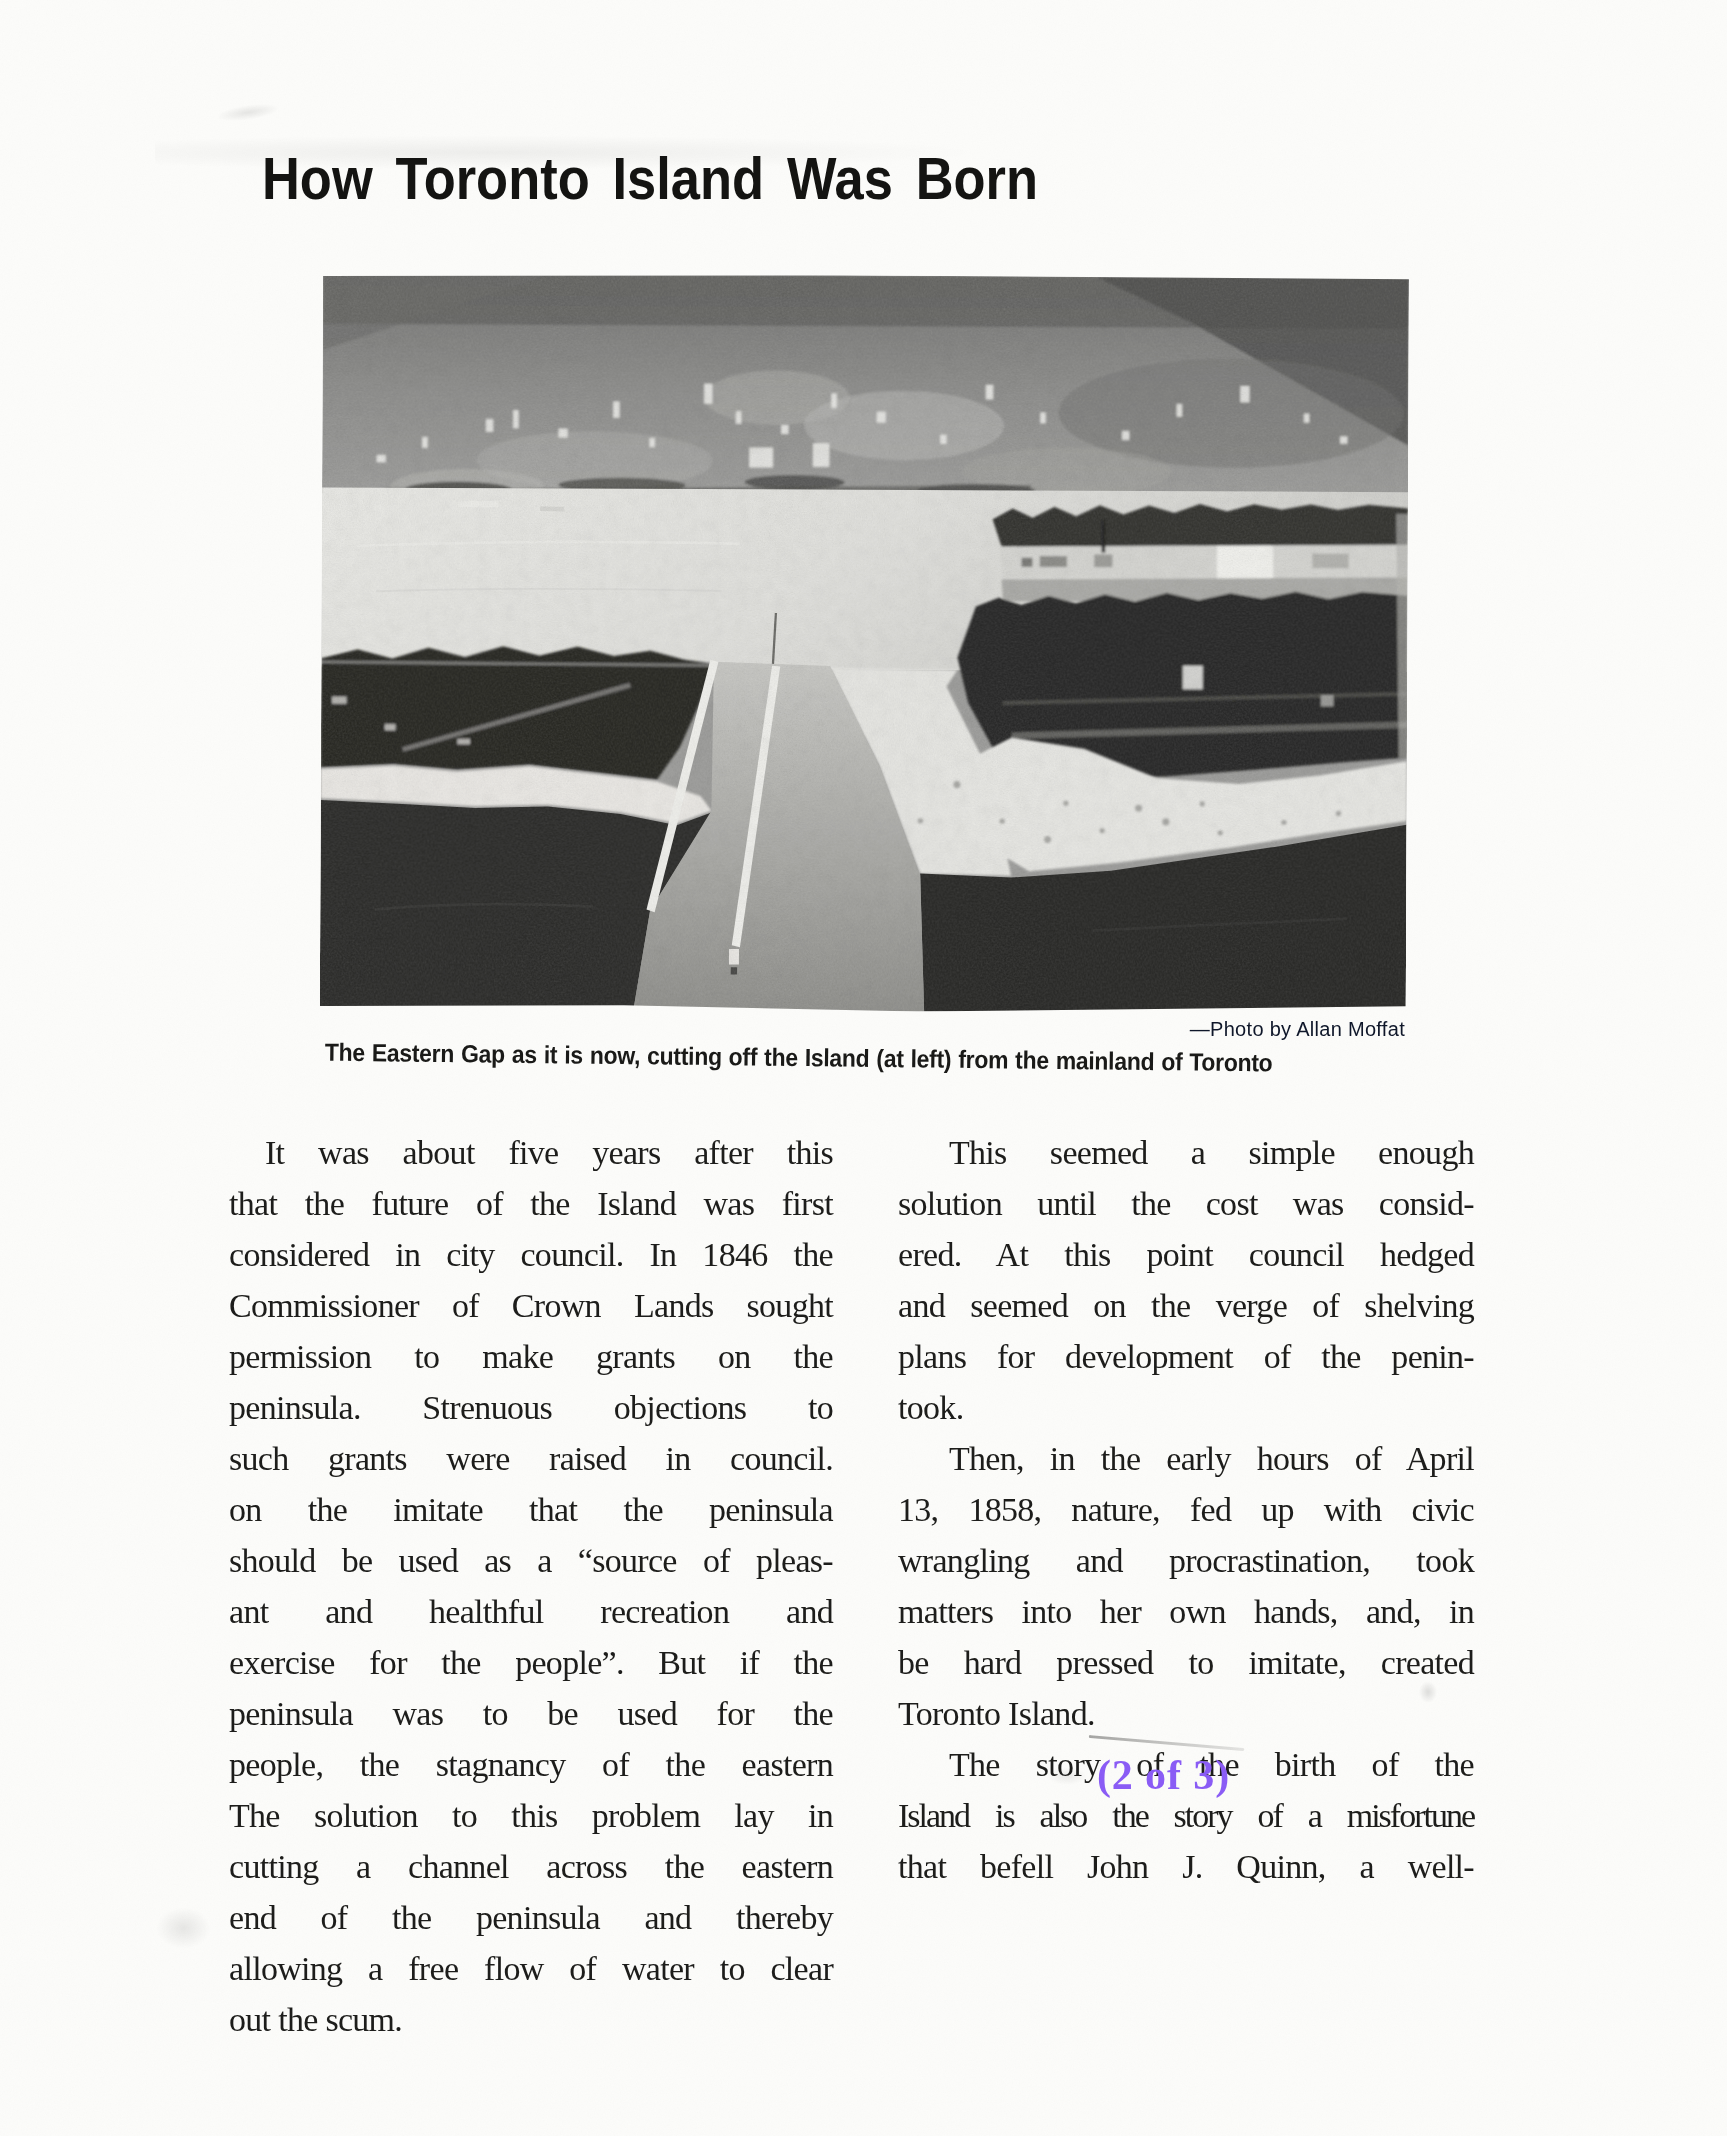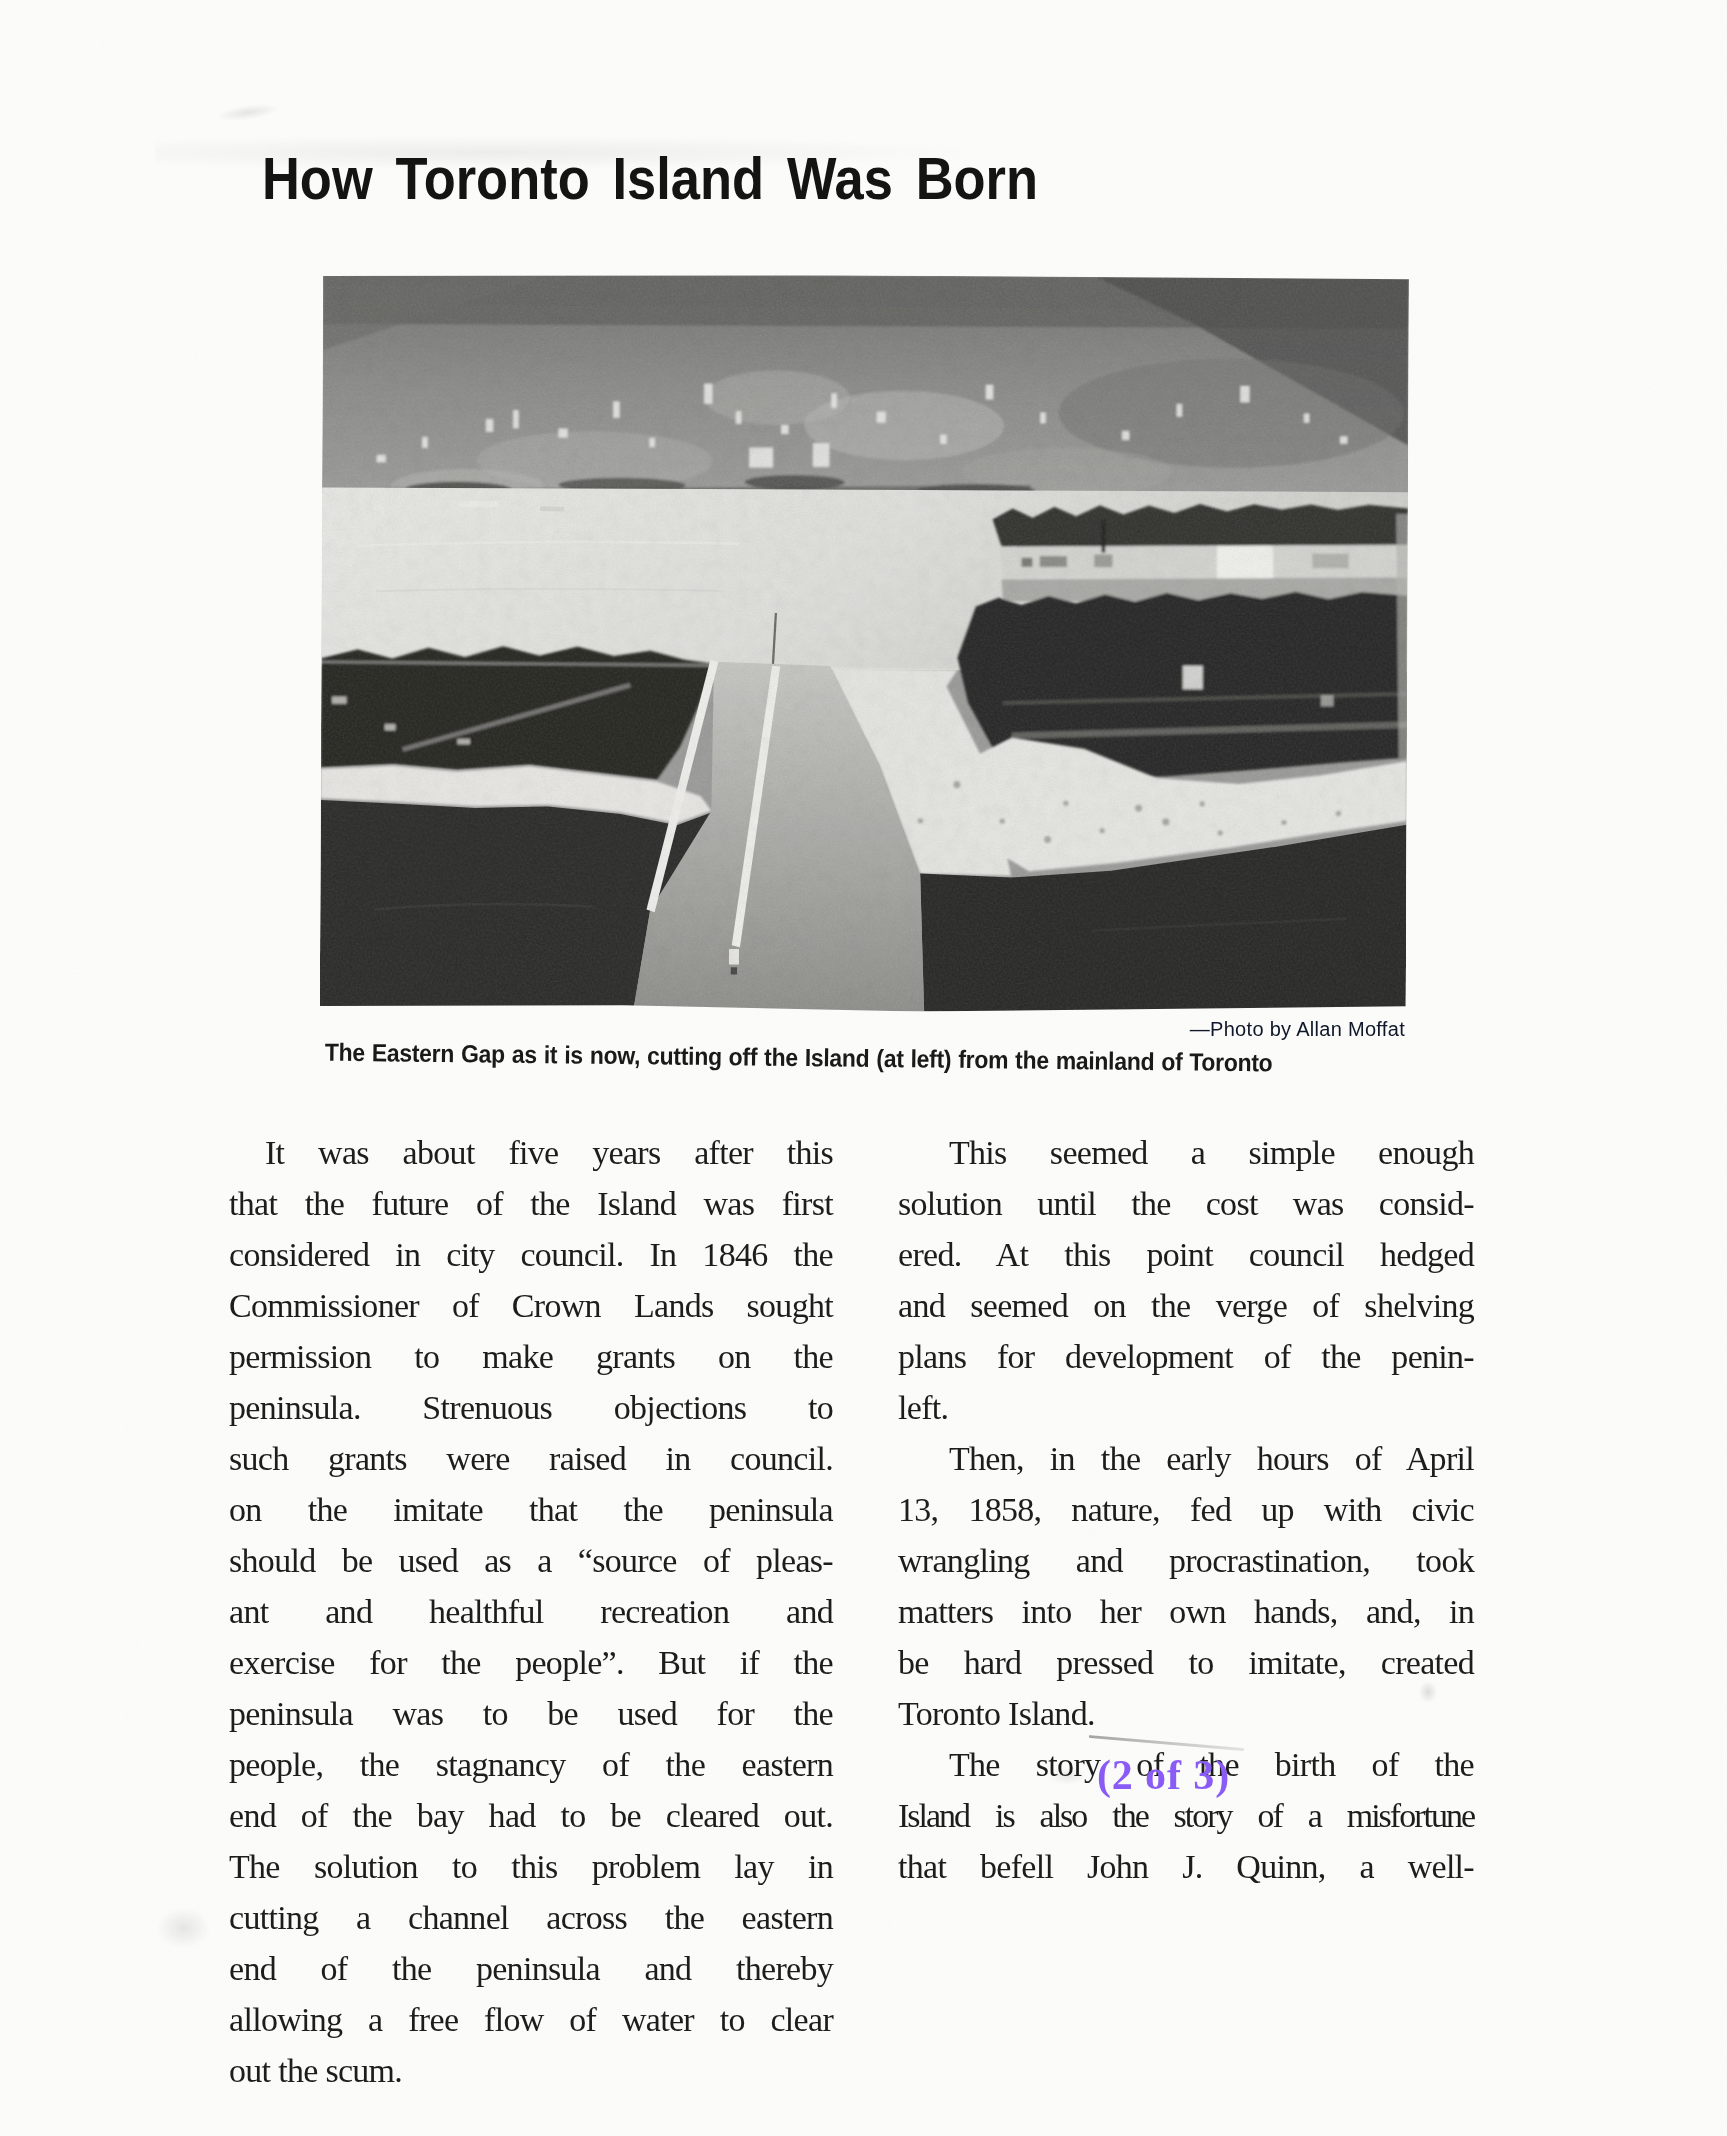--- a/index.html
+++ b/index.html
@@ -265,34 +265,33 @@
       <div class="bodyline">Commissioner of Crown Lands sought</div>
       <div class="bodyline">permission to make grants on the</div>
       <div class="bodyline">peninsula. Strenuous objections to</div>
       <div class="bodyline">such grants were raised in council.</div>
       <div class="bodyline">on the imitate that the peninsula</div>
       <div class="bodyline">should be used as a “source of pleas-</div>
       <div class="bodyline">ant and healthful recreation and</div>
       <div class="bodyline">exercise for the people”. But if the</div>
       <div class="bodyline">peninsula was to be used for the</div>
       <div class="bodyline">people, the stagnancy of the eastern</div>
-      <div class="bodyline">end of the bay had to be cleared out.</div>
       <div class="bodyline">The solution to this problem lay in</div>
       <div class="bodyline">cutting a channel across the eastern</div>
       <div class="bodyline">end of the peninsula and thereby</div>
       <div class="bodyline">allowing a free flow of water to clear</div>
       <div class="bodyline last">out the scum.</div>
     </div>
   <div class="col col-right">
       <div class="bodyline indent">This seemed a simple enough</div>
       <div class="bodyline">solution until the cost was consid-</div>
       <div class="bodyline">ered. At this point council hedged</div>
       <div class="bodyline">and seemed on the verge of shelving</div>
       <div class="bodyline">plans for development of the penin-</div>
-      <div class="bodyline last">left.</div>
+      <div class="bodyline last">took.</div>
       <div class="bodyline indent">Then, in the early hours of April</div>
       <div class="bodyline">13, 1858, nature, fed up with civic</div>
       <div class="bodyline">wrangling and procrastination, took</div>
       <div class="bodyline">matters into her own hands, and, in</div>
       <div class="bodyline">be hard pressed to imitate, created</div>
       <div class="bodyline last">Toronto Island.</div>
       <div class="bodyline indent">The story of the birth of the</div>
       <div class="bodyline tight">Island is also the story of a misfortune</div>
       <div class="bodyline">that befell John J. Quinn, a well-</div>
     </div>

